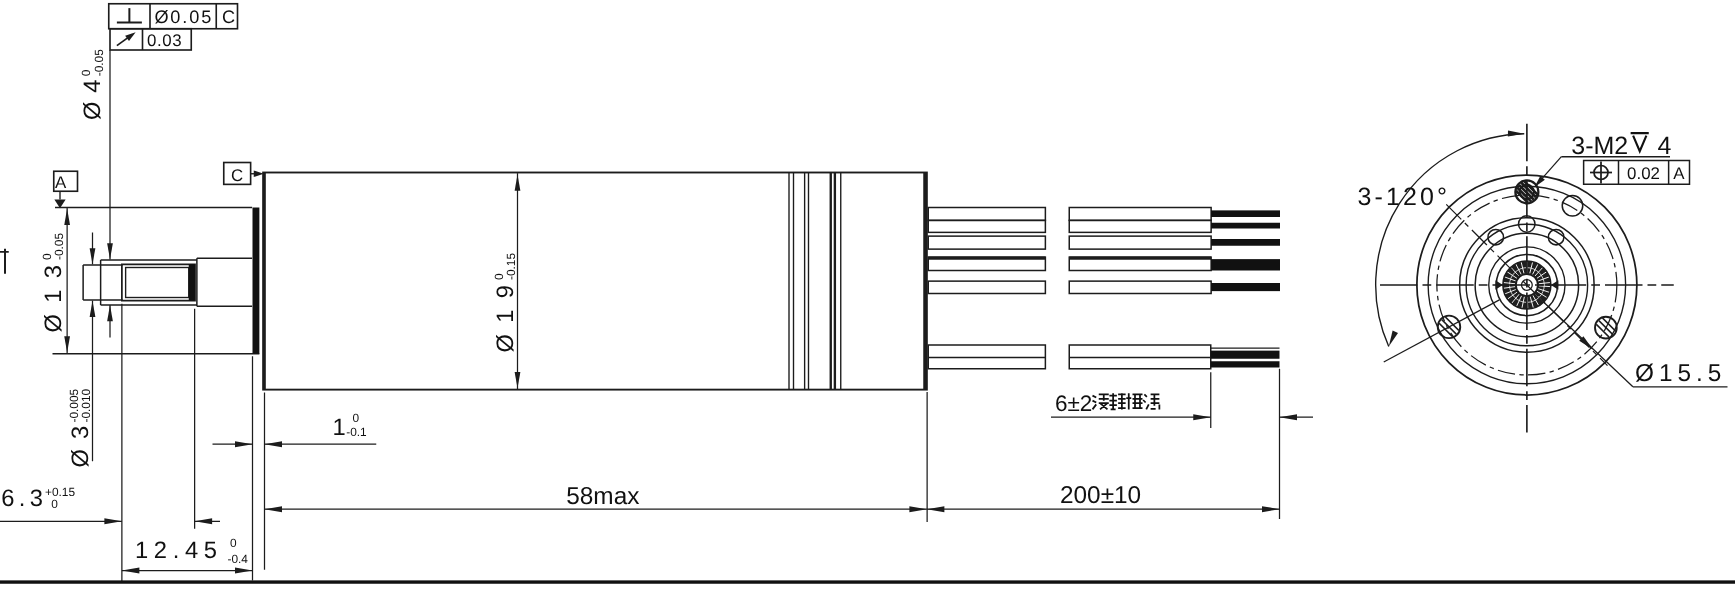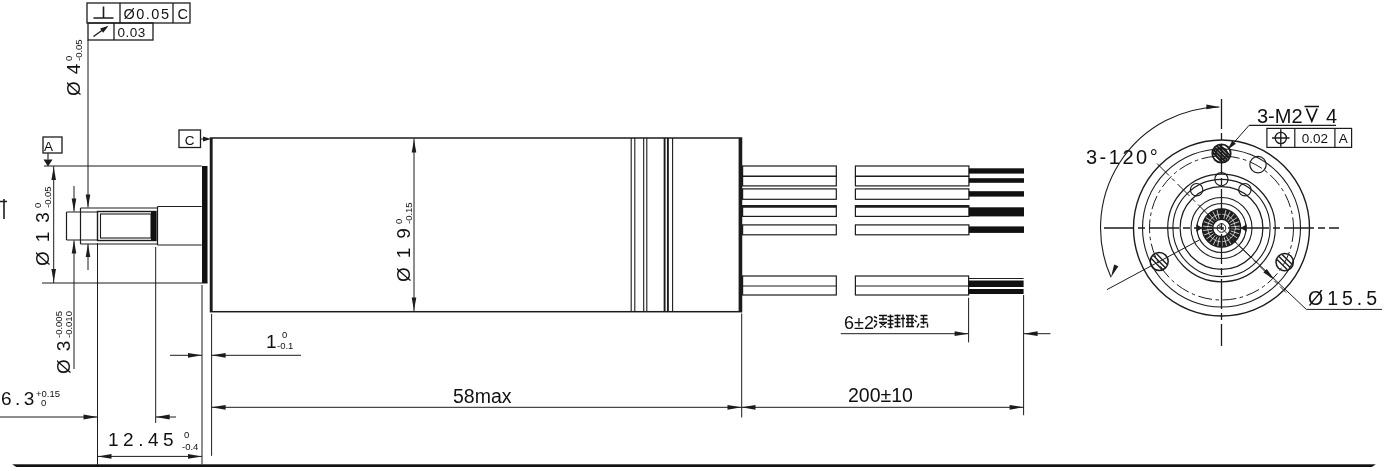--- a/index.html
+++ b/index.html
@@ -1,16 +1,16 @@
 <!DOCTYPE html>
 <html><head>
 <meta charset="utf-8">
 <style>
 html,body{margin:0;padding:0;background:#ffffff;}
-#page{position:relative;width:1388px;height:471px;background:#ffffff;overflow:hidden;border-radius:32px;}
+#page{position:relative;width:1388px;height:471px;background:#ffffff;overflow:hidden;}
 text{font-family:"Liberation Sans",sans-serif;}
 </style>
 </head>
 <body>
 
 <div id="page">
 <svg width="1388" height="471" viewBox="0 0 1388 471" xmlns="http://www.w3.org/2000/svg">
 
 <rect x="87" y="3" width="103" height="20" fill="none" stroke="#1c1c1c" stroke-width="1.3"></rect>
 <line x1="120" y1="3" x2="120" y2="23" stroke="#1c1c1c" stroke-width="1.3" stroke-linecap="butt"></line>

